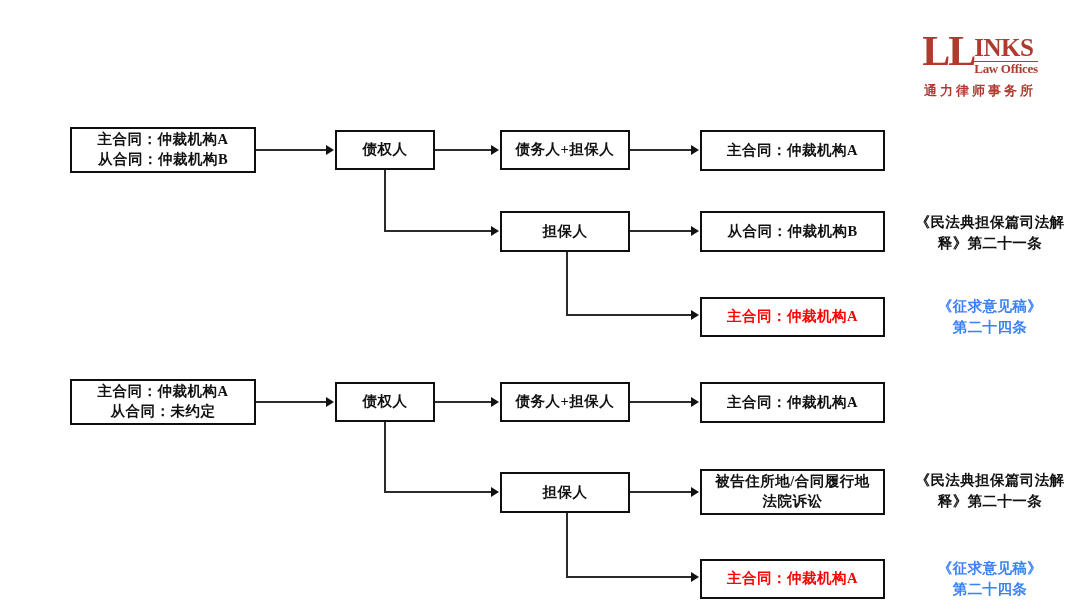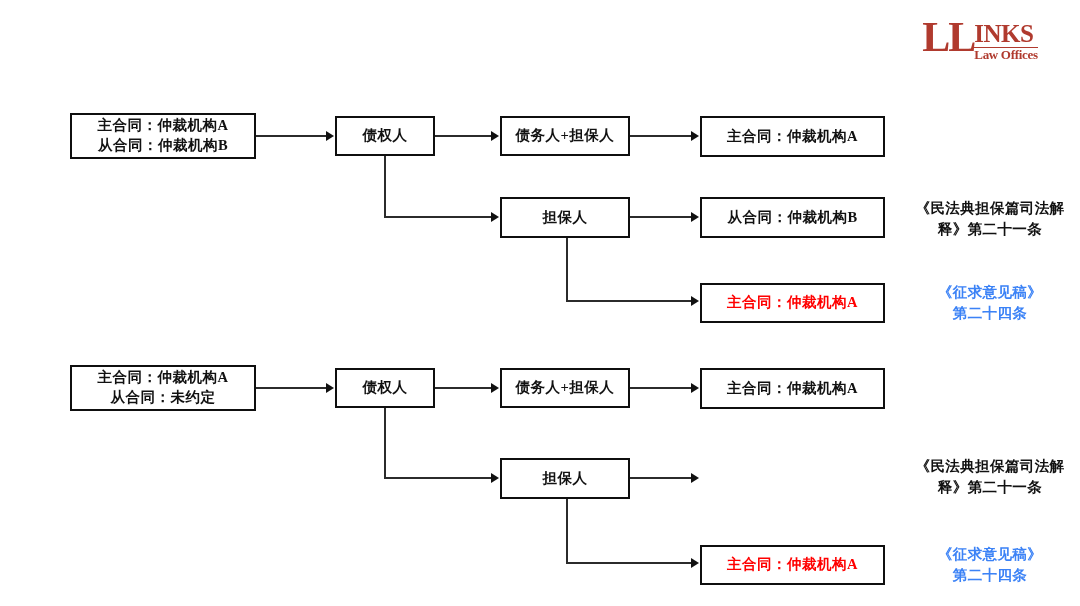--- a/index.html
+++ b/index.html
@@ -10,21 +10,21 @@
   body {
     width: 1080px;
     height: 606px;
     position: relative;
     overflow: hidden;
     font-family: "Liberation Serif", "DejaVu Serif", serif;
   }
 
   .stage {
     position: absolute;
-    left: 0; top: 0;
+    left: 0; top: 14px;
     width: 1080px;
     height: 531px;
   }
 
   
   .logo {
     position: absolute;
     left: 890px;
     top: 18px;
     width: 180px;
@@ -139,20 +139,21 @@
 
   <div class="logo">
     <div class="logo-wordmark">
       <span class="logo-ll">LL</span>
       <span class="logo-right">
         <span class="logo-inks">INKS</span>
         <span class="logo-rule"></span>
         <span class="logo-sub">Law Offices</span>
       </span>
     </div>
+    <div class="logo-cn">通力律师事务所</div>
   </div>
 
   <div class="node" style="left:70px; top:113px; width:186px; height:46px;">主合同：仲裁机构A
 从合同：仲裁机构B</div>
 
   <div class="hline" style="left:256px; top:135px; width:70px;"></div>
   <div class="arrowhead" style="left:326px; top:131px;"></div>
 
   <div class="node" style="left:335px; top:116px; width:100px; height:40px;">债权人</div>
 
@@ -207,20 +208,22 @@
 
   <div class="vline" style="left:384px; top:408px; height:70px;"></div>
   <div class="hline" style="left:384px; top:477px; width:107px;"></div>
   <div class="arrowhead" style="left:491px; top:473px;"></div>
 
   <div class="node" style="left:500px; top:458px; width:130px; height:41px;">担保人</div>
 
   <div class="hline" style="left:630px; top:477px; width:61px;"></div>
   <div class="arrowhead" style="left:691px; top:473px;"></div>
 
+  <div class="node" style="left:700px; top:455px; width:185px; height:46px;">被告住所地/合同履行地
+法院诉讼</div>
 
   <div class="vline" style="left:566px; top:499px; height:65px;"></div>
   <div class="hline" style="left:566px; top:562px; width:125px;"></div>
   <div class="arrowhead" style="left:691px; top:558px;"></div>
 
   <div class="node red-text" style="left:700px; top:545px; width:185px; height:40px;">主合同：仲裁机构A</div>
 
   <div class="note" style="left:905px; top:456px;">《民法典担保篇司法解释》第二十一条</div>
   <div class="note red" style="left:905px; top:544px; white-space: pre-line;">《征求意见稿》
 第二十四条</div>

